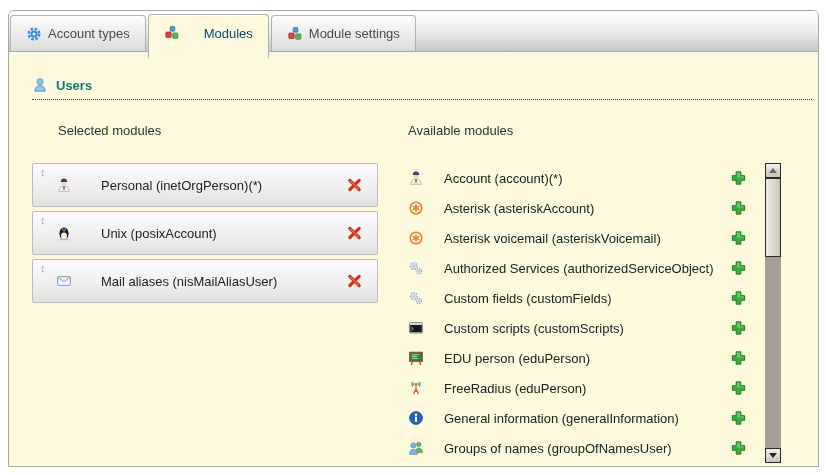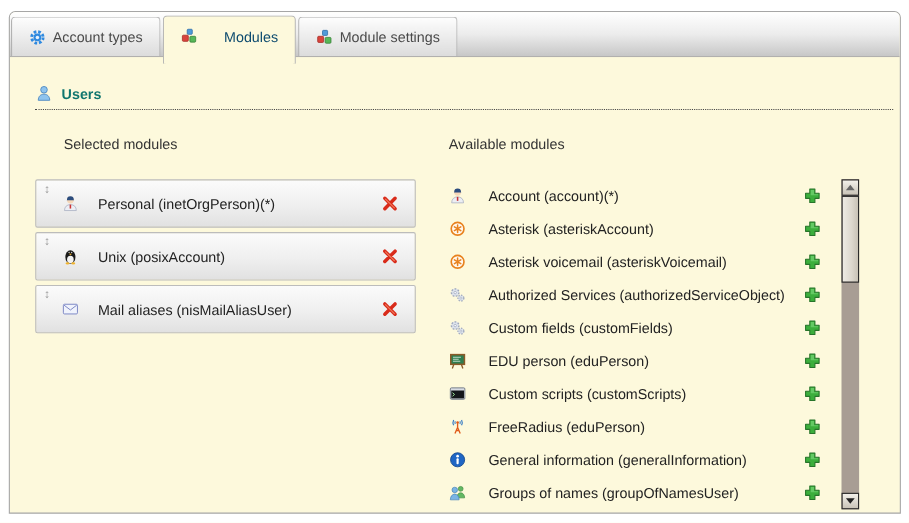--- a/index.html
+++ b/index.html
@@ -22,21 +22,21 @@
   .section-heading{position:absolute;left:23px;top:66px;width:780px;display:flex;align-items:center;gap:8px;
                    padding-bottom:6px;border-bottom:1px dotted #444;font-weight:bold;font-size:13px;color:#0f766e;}
   .col-label{position:absolute;top:112px;font-size:13px;color:#333;}
   .sel-label{left:23px;margin-left:26px;} .av-label{left:399px;}
   
   .selected-list{position:absolute;left:23px;top:152px;width:346px;display:flex;flex-direction:column;gap:4px;}
   .sel-row{height:44px;box-sizing:border-box;background:linear-gradient(180deg,#fbfbfb 0%,#efefef 55%,#e1e1e1 100%);
            border:1px solid #bcbcbc;border-radius:2px;position:relative;display:flex;align-items:center;}
   .handle{position:absolute;left:7px;top:3px;color:#9a9a9a;font-size:11px;line-height:11px;cursor:move;}
   .sel-row .mod-icon{margin-left:23px;width:17px;height:17px;}
-  .sel-row .mod-label{margin-left:16px;font-size:13px;color:#222;}
+  .sel-row .mod-label{margin-left:28px;font-size:13px;color:#222;}
   .del-btn{position:absolute;right:14px;top:50%;transform:translateY(-50%);width:17px;height:17px;cursor:pointer;}
   
   .available-list{position:absolute;left:399px;top:152px;width:350px;}
   .av-row{height:30px;display:flex;align-items:center;position:relative;}
   .av-row .mod-icon{width:17px;height:17px;}
   .av-row .av-label{margin-left:19px;font-size:13px;color:#222;}
   .add-btn{position:absolute;left:322px;top:50%;transform:translateY(-50%);width:17px;height:17px;cursor:pointer;}
   
   .scrollbar{position:absolute;left:756px;top:152px;width:16px;height:300px;background:#a89d94;}
   .sb-btn{position:absolute;left:0;width:16px;height:15px;box-sizing:border-box;cursor:pointer;
@@ -234,42 +234,42 @@
     <span class="icn add-btn">
             <svg width="17" height="17" viewBox="0 0 16 16">
               <path d="M5.8 2.2 H10.2 V5.8 H13.8 V10.2 H10.2 V13.8 H5.8 V10.2 H2.2 V5.8 H5.8 Z" fill="#3cae3c" stroke="#27742a" stroke-width="0.9" stroke-linejoin="round"></path>
               <path d="M6.6 3 H9.4 V6.6 H13 V7.6 H6.6 Z" fill="#6ecf6e" opacity="0.8"></path>
             </svg>
           </span>
   </div>
         <div class="av-row">
     <span class="icn mod-icon">
             <svg width="16" height="16" viewBox="0 0 16 16">
+              <rect x="1.4" y="2.6" width="13.2" height="10.4" rx="1" fill="#d8dce4" stroke="#6a7280" stroke-width="0.8"></rect>
+              <rect x="2.2" y="5" width="11.6" height="7.2" fill="#14161a"></rect>
+              <path d="M3.4 7 L5.2 8.6 L3.4 10.2" fill="none" stroke="#9fe89f" stroke-width="0.9"></path>
+            </svg>
+          </span>
+    <span class="av-label">Custom scripts (customScripts)</span>
+    <span class="icn add-btn">
+            <svg width="17" height="17" viewBox="0 0 16 16">
+              <path d="M5.8 2.2 H10.2 V5.8 H13.8 V10.2 H10.2 V13.8 H5.8 V10.2 H2.2 V5.8 H5.8 Z" fill="#3cae3c" stroke="#27742a" stroke-width="0.9" stroke-linejoin="round"></path>
+              <path d="M6.6 3 H9.4 V6.6 H13 V7.6 H6.6 Z" fill="#6ecf6e" opacity="0.8"></path>
+            </svg>
+          </span>
+  </div>
+        <div class="av-row">
+    <span class="icn mod-icon">
+            <svg width="16" height="16" viewBox="0 0 16 16">
               <rect x="1.8" y="2.4" width="12.4" height="8.8" fill="#2e7d4f" stroke="#8a5a28" stroke-width="1.4"></rect>
               <path d="M3.8 4.8 H11 M3.8 6.6 H9 M3.8 8.4 H10.4" stroke="#e8f2e8" stroke-width="0.7"></path>
               <path d="M4.6 11.2 L3.2 15 M11.4 11.2 L12.8 15" stroke="#8a5a28" stroke-width="1.2"></path>
             </svg>
           </span>
     <span class="av-label">EDU person (eduPerson)</span>
-    <span class="icn add-btn">
-            <svg width="17" height="17" viewBox="0 0 16 16">
-              <path d="M5.8 2.2 H10.2 V5.8 H13.8 V10.2 H10.2 V13.8 H5.8 V10.2 H2.2 V5.8 H5.8 Z" fill="#3cae3c" stroke="#27742a" stroke-width="0.9" stroke-linejoin="round"></path>
-              <path d="M6.6 3 H9.4 V6.6 H13 V7.6 H6.6 Z" fill="#6ecf6e" opacity="0.8"></path>
-            </svg>
-          </span>
-  </div>
-        <div class="av-row">
-    <span class="icn mod-icon">
-            <svg width="16" height="16" viewBox="0 0 16 16">
-              <rect x="1.4" y="2.6" width="13.2" height="10.4" rx="1" fill="#d8dce4" stroke="#6a7280" stroke-width="0.8"></rect>
-              <rect x="2.2" y="5" width="11.6" height="7.2" fill="#14161a"></rect>
-              <path d="M3.4 7 L5.2 8.6 L3.4 10.2" fill="none" stroke="#9fe89f" stroke-width="0.9"></path>
-            </svg>
-          </span>
-    <span class="av-label">Custom scripts (customScripts)</span>
     <span class="icn add-btn">
             <svg width="17" height="17" viewBox="0 0 16 16">
               <path d="M5.8 2.2 H10.2 V5.8 H13.8 V10.2 H10.2 V13.8 H5.8 V10.2 H2.2 V5.8 H5.8 Z" fill="#3cae3c" stroke="#27742a" stroke-width="0.9" stroke-linejoin="round"></path>
               <path d="M6.6 3 H9.4 V6.6 H13 V7.6 H6.6 Z" fill="#6ecf6e" opacity="0.8"></path>
             </svg>
           </span>
   </div>
         <div class="av-row">
     <span class="icn mod-icon">
             <svg width="16" height="16" viewBox="0 0 16 16">

